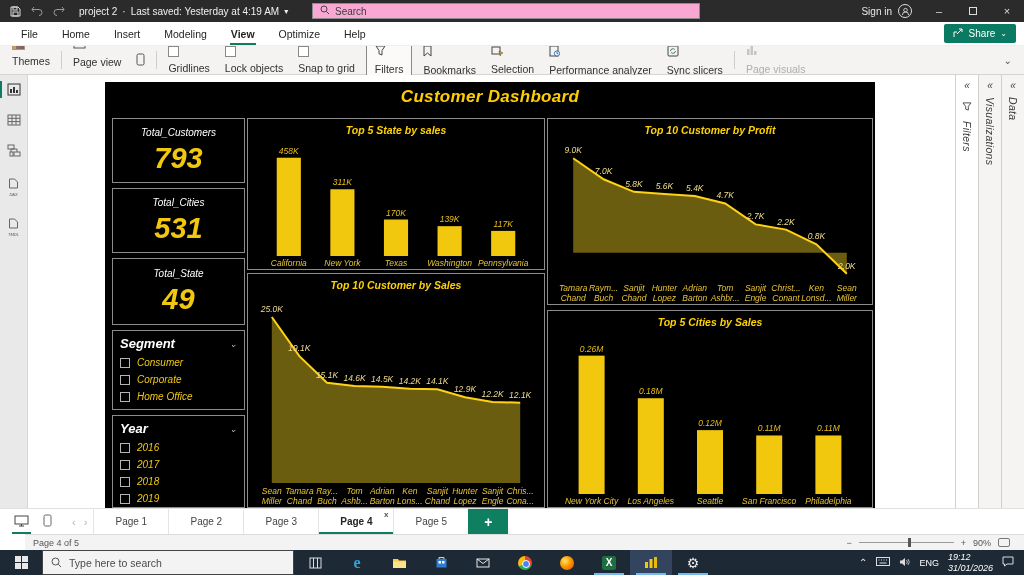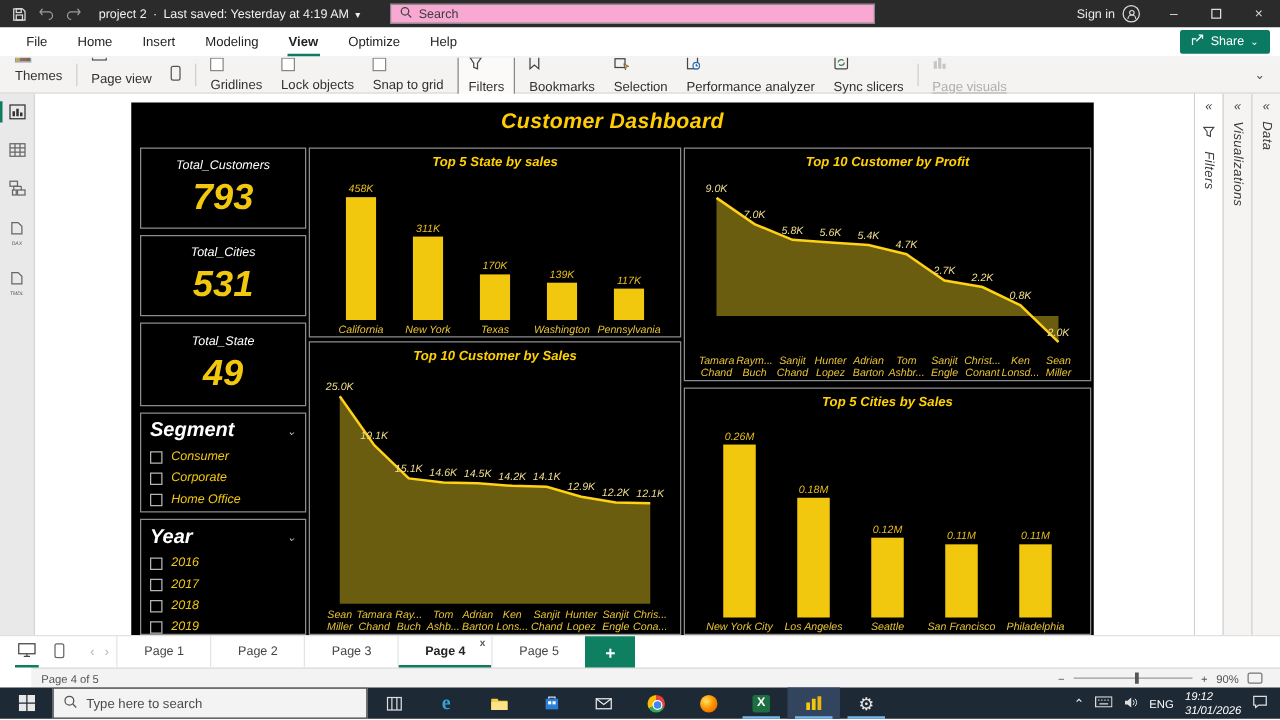--- a/index.html
+++ b/index.html
@@ -25,42 +25,42 @@
   .menu-item.active { font-weight:bold; }
   .menu-item.active::after { content:""; position:absolute; left:10px; right:10px; bottom:-1px; height:2px; background:#0f7b61; }
   .share-btn { position:absolute; right:8px; top:2px; height:19px; background:#0a7a63; color:#fff; border-radius:2px; display:flex; align-items:center; gap:5px; font-size:10px; padding:0 9px; }
 
   
   .ribbon { height:29px; background:#f4f3f2; border-bottom:1px solid #d6d4d2; display:flex; align-items:center; padding:0 8px; gap:7px; font-size:10.5px; color:#323130; }
   .rb-item { display:flex; align-items:flex-start; gap:5px; padding:3px 4px; white-space:nowrap;flex-direction:column; }
   .rb-sep { width:1px; height:18px; background:#d0cecd; }
   .rb-check { width:11px; height:11px; border:1px solid #8a8886; background:#fff; }
   .rb-btn-selected { border:1px solid #8a8886; background:#fbfaf9; border-radius:2px; padding:3px 8px; }
-  .rb-disabled { color:#b0aeac;text-decoration:underline; }
+  .rb-disabled { color:#b0aeac; }
   .palette { width:13px; height:11px; background:linear-gradient(90deg,#caa53d 25%,#6b778c 25% 50%,#b05c4a 50% 75%,#57775c 75%); border:1px solid #999; }
   .rb-caret { margin-left:auto; color:#555; font-size:10px; padding-right:4px; }
 
   
   .main { height:433px; display:flex;font-style:italic; }
   .side-rail { width:28px; background:#e9e9e9; border-right:1px solid #d6d6d6; display:flex; flex-direction:column; align-items:center; padding-top:6px; gap:14px; }
   .rail-item { width:100%; display:flex; justify-content:center; position:relative; padding:2px 0; }
   .rail-item.active::before { content:""; position:absolute; left:0; top:0; bottom:0; width:2px; background:#0f7b61; }
   .doc-label { font-size:4px; color:#555; text-align:center; display:block; margin-top:-1px; }
 
   .workspace { width:927px; background:#ffffff; position:relative; }
   .canvas { position:absolute; left:77px; top:7px; width:770px; height:426px; background:#000; }
   .dash-header { position:absolute; left:0; top:0; width:100%; height:30px; display:flex; align-items:center; justify-content:center; }
   .dash-title { color:#ffcd05; font-size:17px; font-weight:bold; letter-spacing:.3px; }
   .visual { position:absolute; background:#000; border:1px solid #8c8c8c; }
   .kpi { display:flex; flex-direction:column; align-items:center; justify-content:center; gap:4px; }
   .kpi-label { color:#fff; font-size:10px; }
   .kpi-value { color:#f2c80f; font-size:29px; font-weight:bold; }
   .slicer { padding:5px 7px; }
   .slicer-head { display:flex; align-items:center; justify-content:space-between; }
-  .slicer-title { color:#fff; font-size:16px; font-weight:bold;text-align:right; }
+  .slicer-title { color:#fff; font-size:13px; font-weight:bold;text-align:right; }
   .slicer-chev { color:#bbb; font-size:9px; }
   .slicer-row { display:flex; align-items:center; gap:7px; margin-top:6px; }
   .slicer-check { width:10px; height:10px; border:1px solid #b5b5b5; background:transparent; flex:none; }
   .slicer-opt { color:#f2c80f; font-size:10px; }
   .chart-title { height:17px; display:flex; align-items:flex-end; justify-content:center; color:#ffd103; font-size:10.5px; font-weight:bold; }
   .chart-body { position:absolute; left:0; top:18px; right:0; bottom:0; }
 
   
   .panes { width:69px; display:flex; }
   .pane { width:23px; border-left:1px solid #d0d0d0; background:#f5f4f3; display:flex; flex-direction:column; align-items:center; padding-top:5px; gap:6px; }

